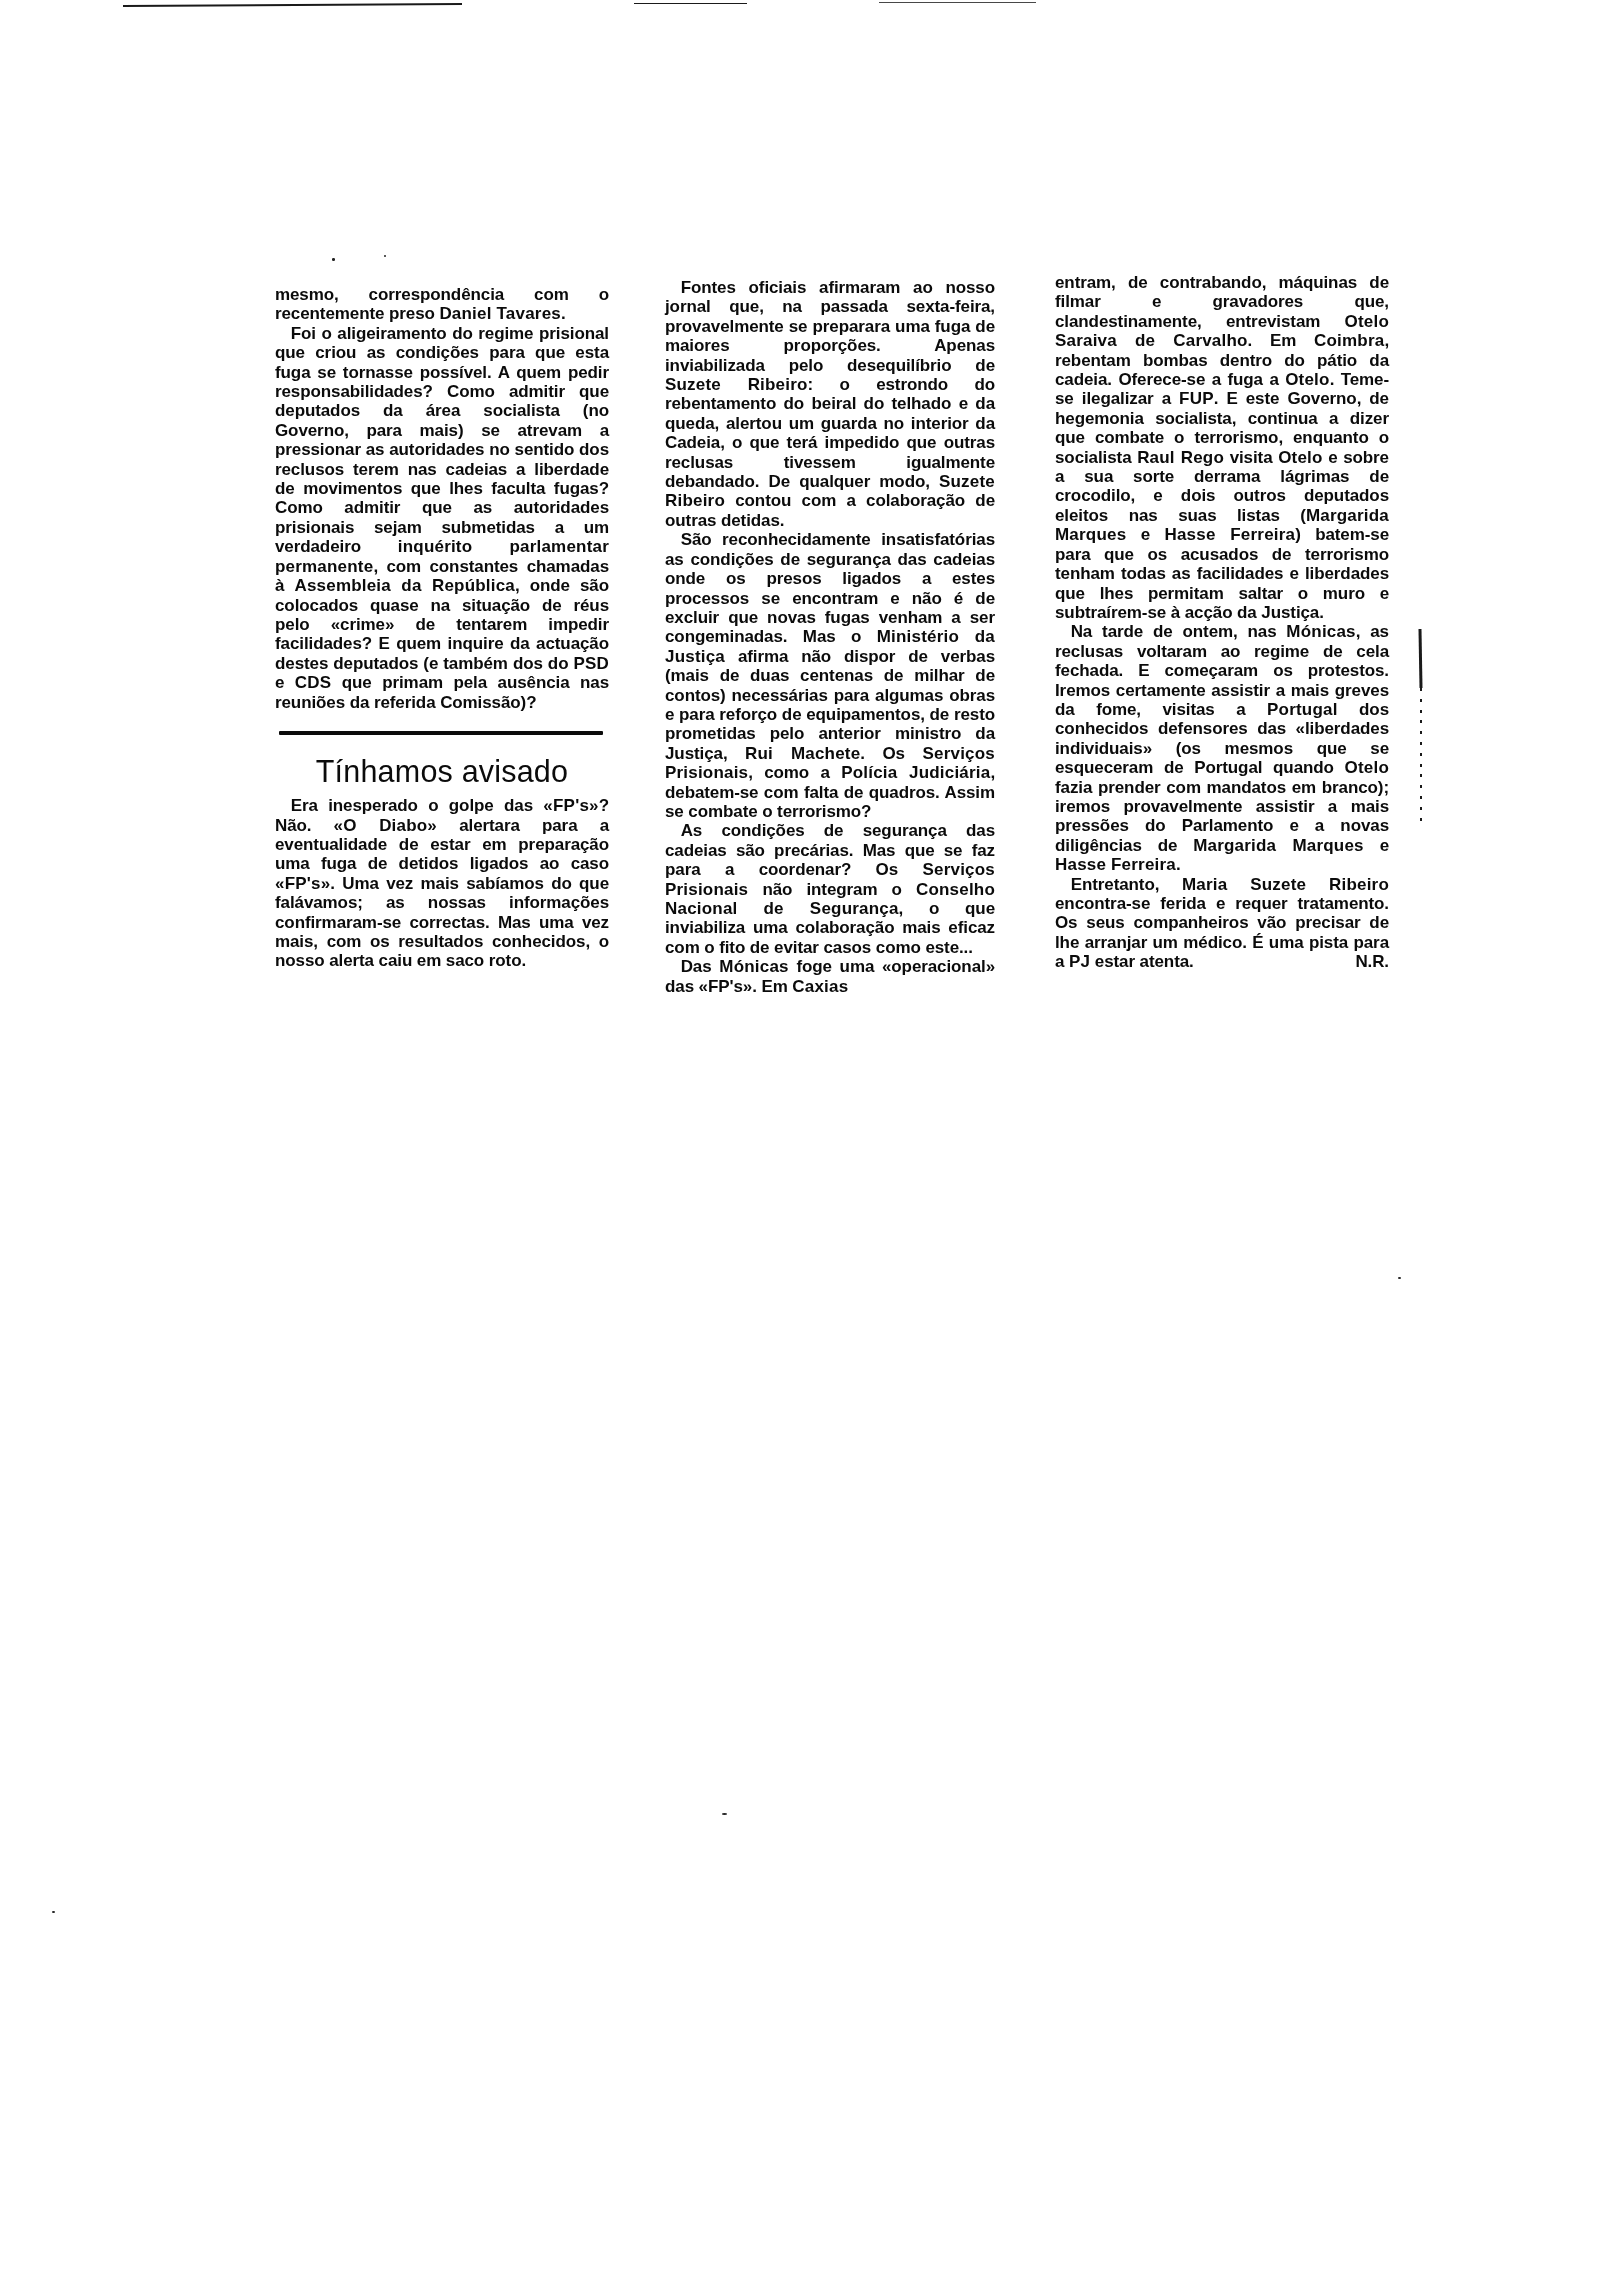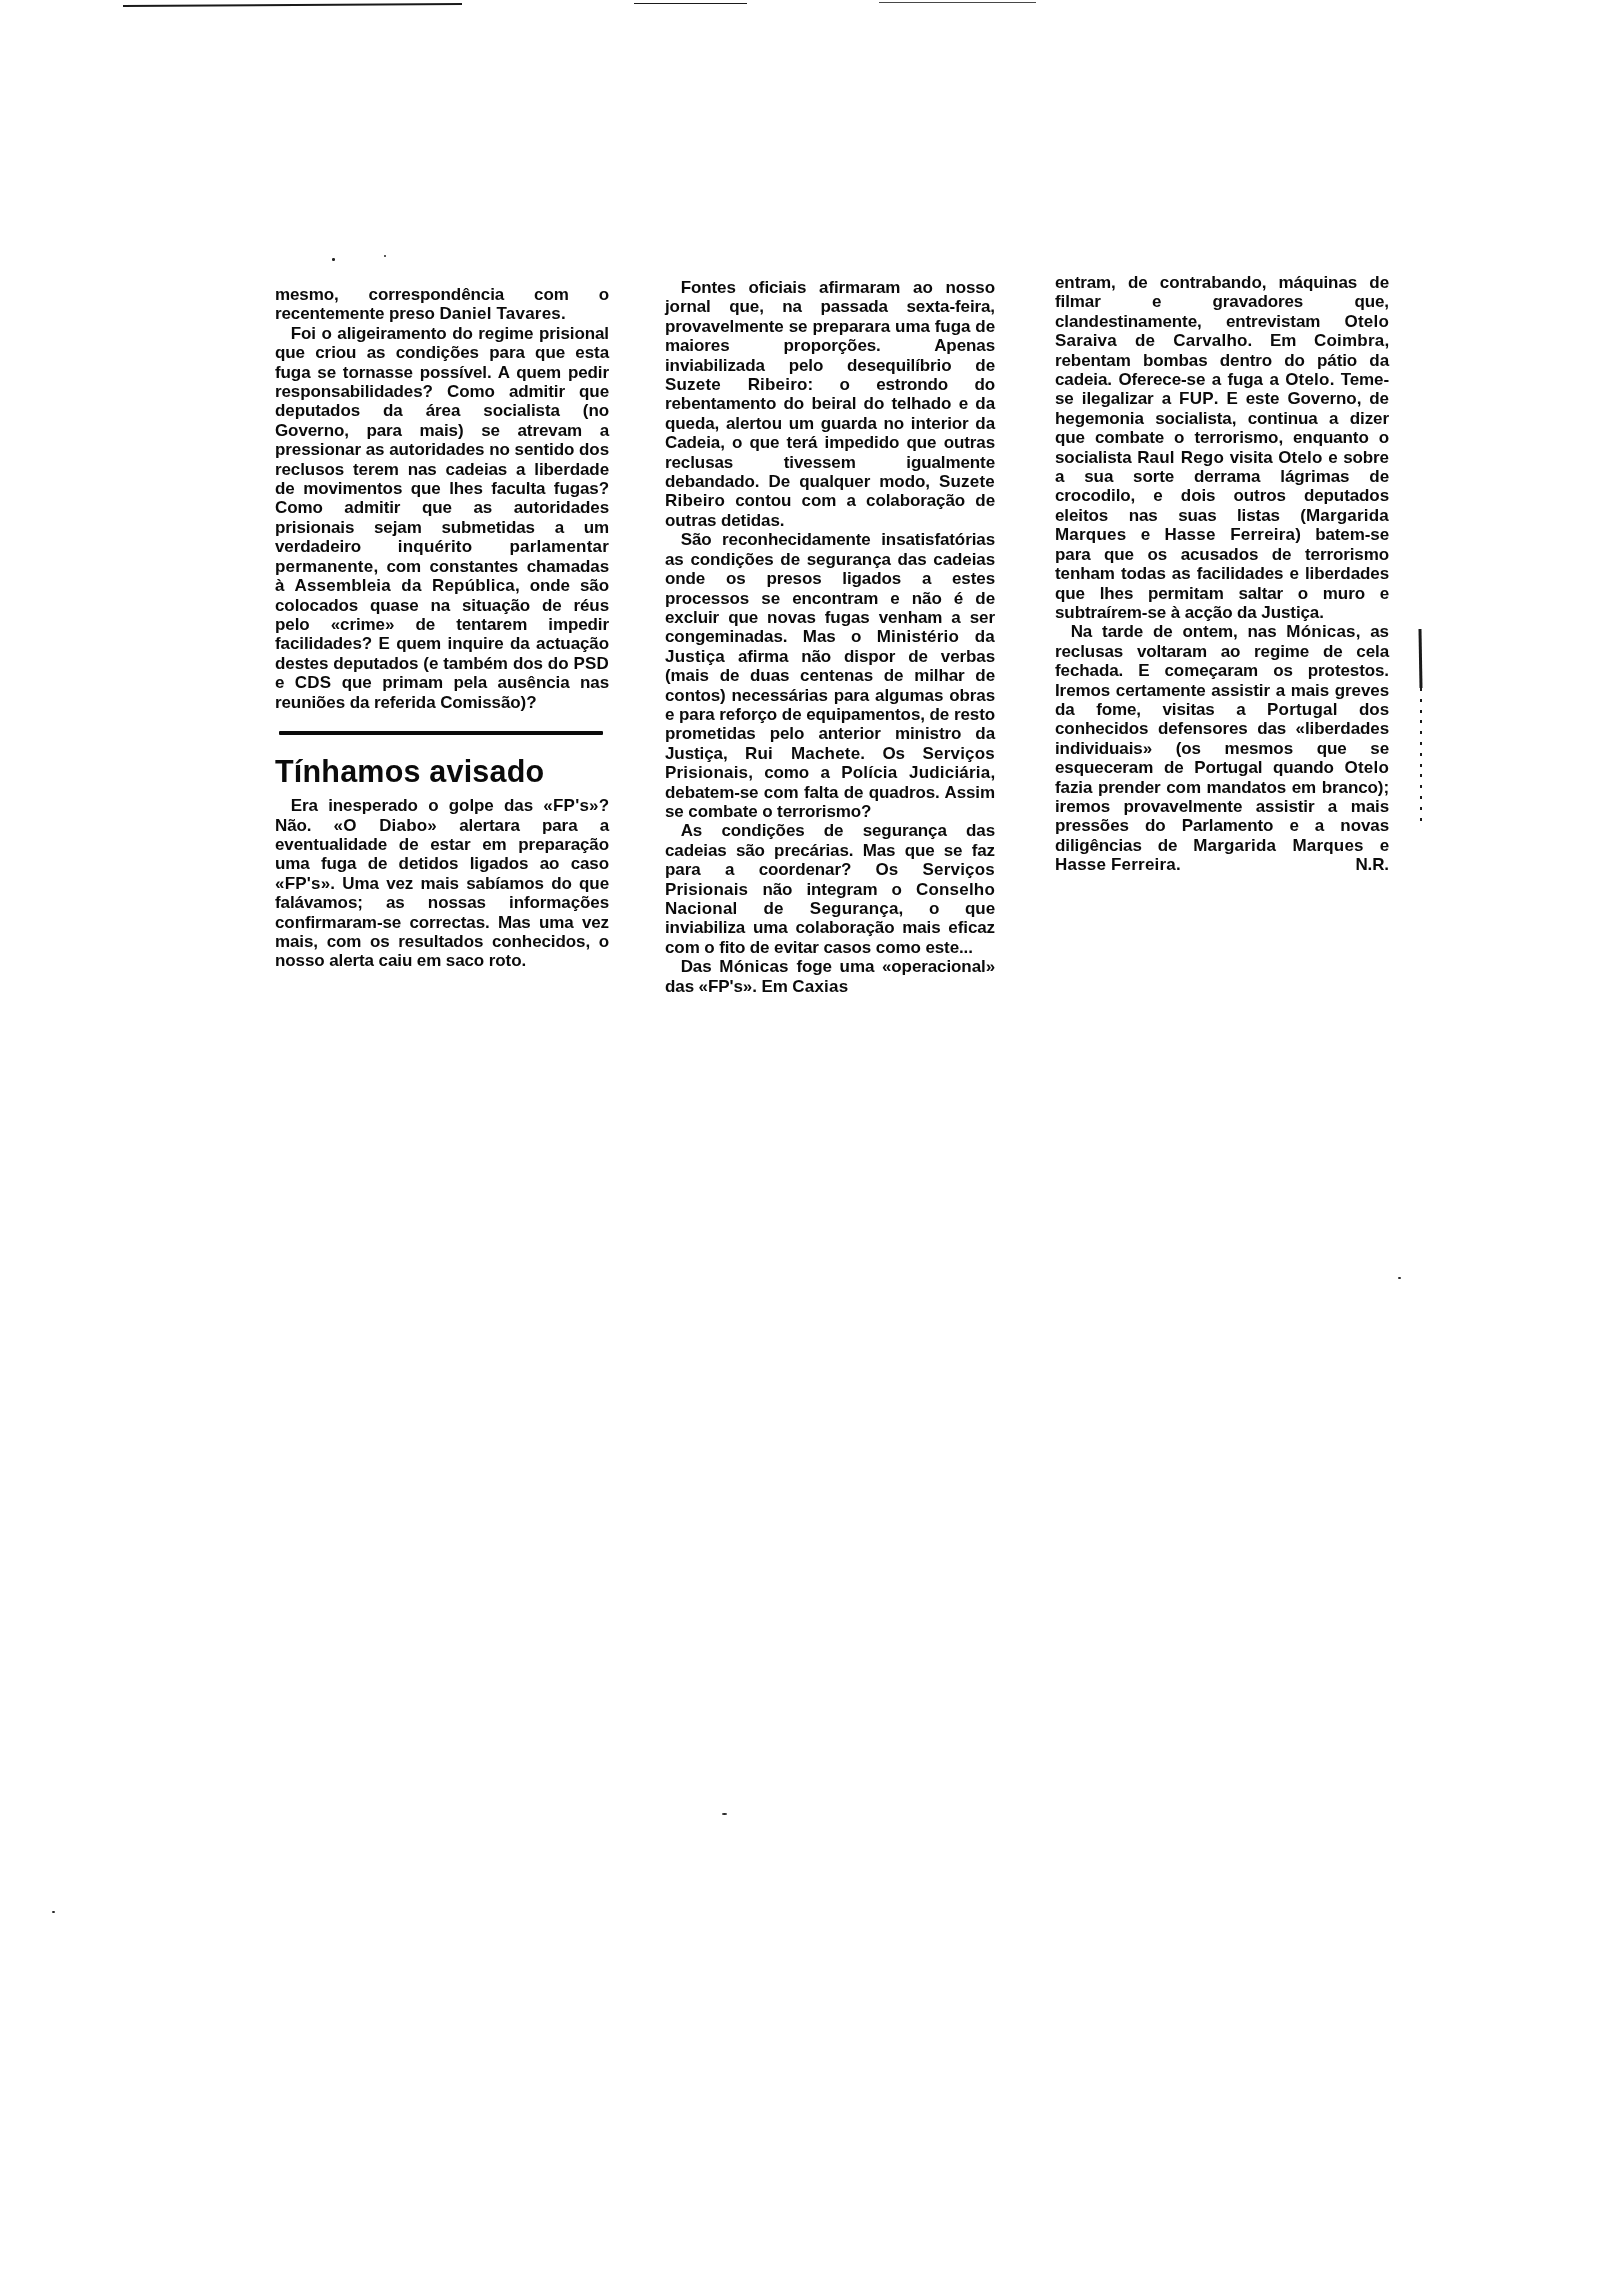--- a/index.html
+++ b/index.html
@@ -17,22 +17,22 @@
   .col { position: absolute; font-family: "Liberation Sans", sans-serif; font-weight: 700;
     font-size: 17px; line-height: 19.4px; color: #0b0b0b; text-align: justify; letter-spacing: -0.1px; }
   .col p { margin: 0; text-indent: 0; }
   .col p.indent { text-indent: 15.7px; }
   .col .b { font-weight: 900; letter-spacing: 0.2px; }
   .col1 { left: 275px; top: 285px; width: 334px; }
   .col2 { left: 665px; top: 278px; width: 330px; }
   .col3 { left: 1015px; top: 273px; width: 334px; margin-left: 40px; }
 
   .rule { height: 3.9px; background: #0b0b0b; margin: 18.7px 0 19.7px 3.9px; width: 324px; border-radius: 1px; }
-  .headline { font-family: "Liberation Sans", sans-serif; font-weight: 700; font-size: 30.5px; line-height: 34px;
-    margin: 0 0 7.9px 0; letter-spacing: 0.2px; text-align: left; }
+  .headline { font-family: "Liberation Sans", sans-serif; font-weight: 400; font-size: 30.5px; line-height: 34px;
+    margin: 0 0 7.9px 0; letter-spacing: 0.2px; text-align: center; }
   .signoff { float: right; }
 </style>
 </head>
 <body>
 
 <div class="page">
   <div class="scan-line a"></div>
   <div class="scan-line b"></div>
   <div class="scan-line c"></div>
   <div class="edge-mark"></div>
@@ -61,17 +61,18 @@
         <p class="indent"><span>São reconhecidamente insatisfatórias as condições de segurança das cadeias onde os presos ligados a estes processos se encontram e não é de excluir que novas fugas venham a ser congeminadas. Mas o </span><span class="b">Ministério da Justiça</span><span> afirma não dispor de verbas (mais de duas centenas de milhar de contos) necessárias para algumas obras e para reforço de equipamentos, de resto prometidas pelo anterior ministro da Justiça, </span><span class="b">Rui Machete</span><span>. Os </span><span class="b">Serviços Prisionais</span><span>, como a </span><span class="b">Polícia Judiciária</span><span>, debatem-se com falta de quadros. Assim se combate o terrorismo?</span></p>
         <p class="indent"><span>As condições de segurança das cadeias são precárias. Mas que se faz para a coordenar? Os </span><span class="b">Serviços Prisionais</span><span> não integram o </span><span class="b">Conselho Nacional de Segurança</span><span>, o que inviabiliza uma colaboração mais eficaz com o fito de evitar casos como este...</span></p>
         <p class="indent"><span>Das </span><span class="b">Mónicas</span><span> foge uma «operacional» das «FP's». Em </span><span class="b">Caxias</span></p>
       </div>
   </div>
 
   <div class="col col3">
     <div>
         <p><span>entram, de contrabando, máquinas de filmar e gravadores que, clandestinamente, entrevistam </span><span class="b">Otelo Saraiva de Carvalho</span><span>. Em </span><span class="b">Coimbra</span><span>, rebentam bombas dentro do pátio da cadeia. Oferece-se a fuga a </span><span class="b">Otelo</span><span>. Teme-se ilegalizar a </span><span class="b">FUP</span><span>. E este Governo, de hegemonia socialista, continua a dizer que combate o terrorismo, enquanto o socialista </span><span class="b">Raul Rego</span><span> visita </span><span class="b">Otelo</span><span> e sobre a sua sorte derrama lágrimas de crocodilo, e dois outros deputados eleitos nas suas listas (</span><span class="b">Margarida Marques</span><span> e </span><span class="b">Hasse Ferreira</span><span>) batem-se para que os acusados de terrorismo tenham todas as facilidades e liberdades que lhes permitam saltar o muro e subtraírem-se à acção da Justiça.</span></p>
         <p class="indent"><span>Na tarde de ontem, nas </span><span class="b">Mónicas</span><span>, as reclusas voltaram ao regime de cela fechada. E começaram os protestos. Iremos certamente assistir a mais greves da fome, visitas a </span><span class="b">Portugal</span><span> dos conhecidos defensores das «liberdades individuais» (os mesmos que se esqueceram de Portugal quando </span><span class="b">Otelo</span><span> fazia prender com mandatos em branco); iremos provavelmente assistir a mais pressões do Parlamento e a novas diligências de </span><span class="b">Margarida Marques</span><span> e </span><span class="b">Hasse Ferreira</span><span>.</span></p>
+        <p class="indent"><span>Entretanto, </span><span class="b">Maria Suzete Ribeiro</span><span> encontra-se ferida e requer tratamento. Os seus companheiros vão precisar de lhe arranjar um médico. É uma pista para a </span><span class="b">PJ</span><span> estar atenta.</span></p>
       </div>
     <span class="signoff" style="margin-top:-19.4px;position:relative;">N.R.</span>
   </div>
 </div>
 
 
 </body></html>

